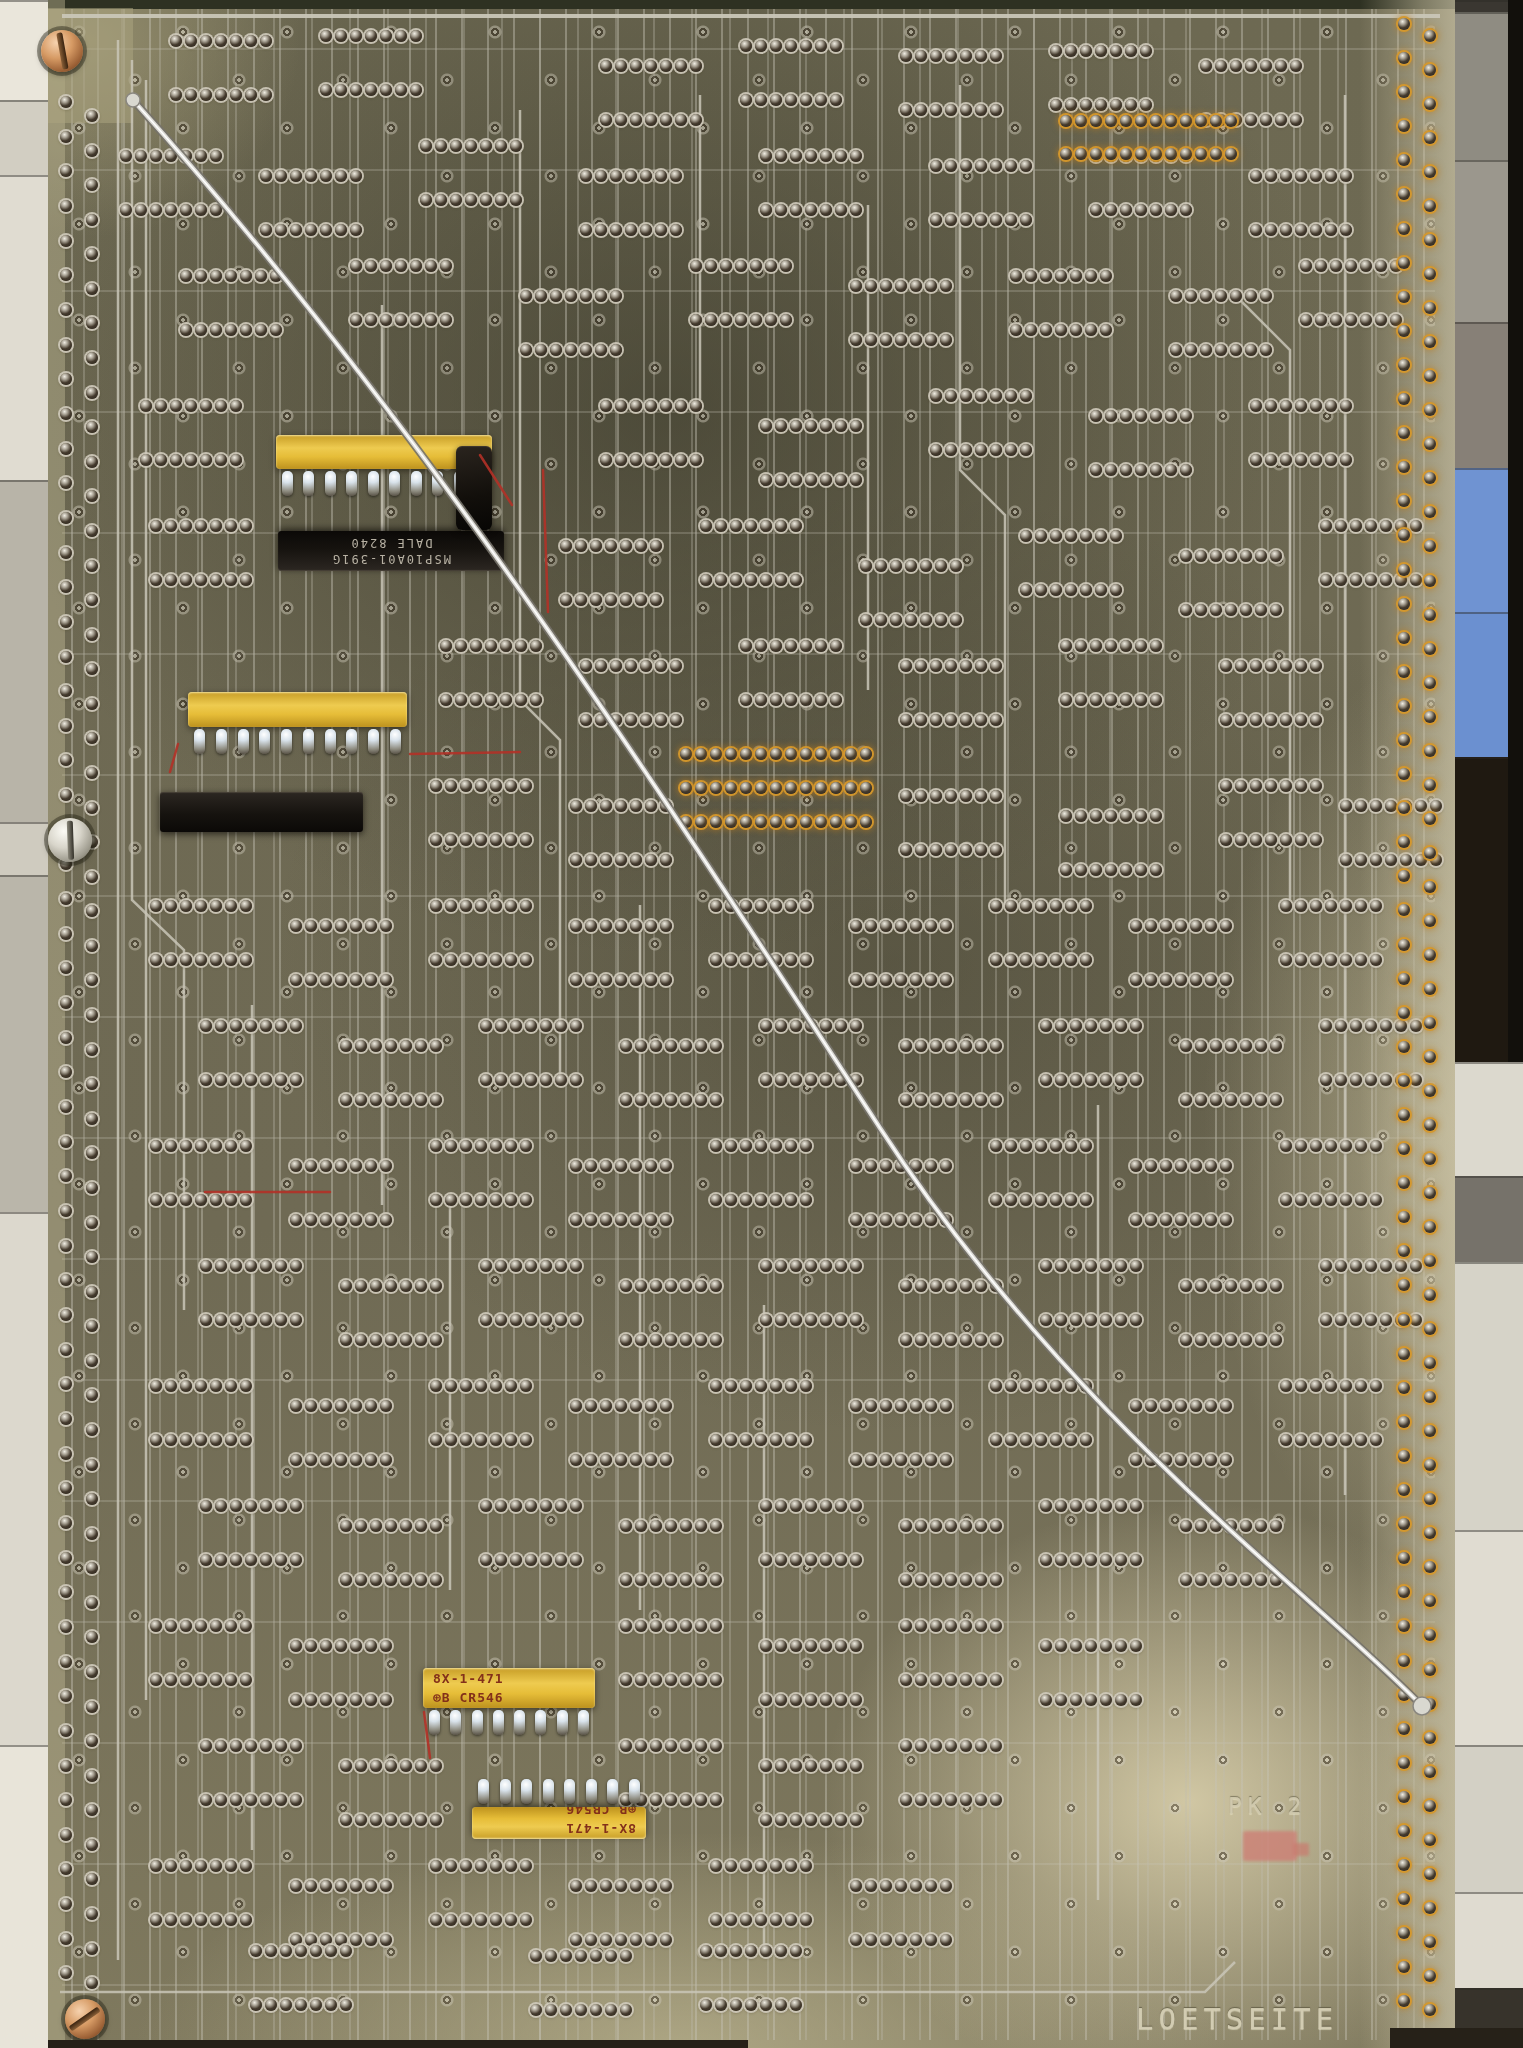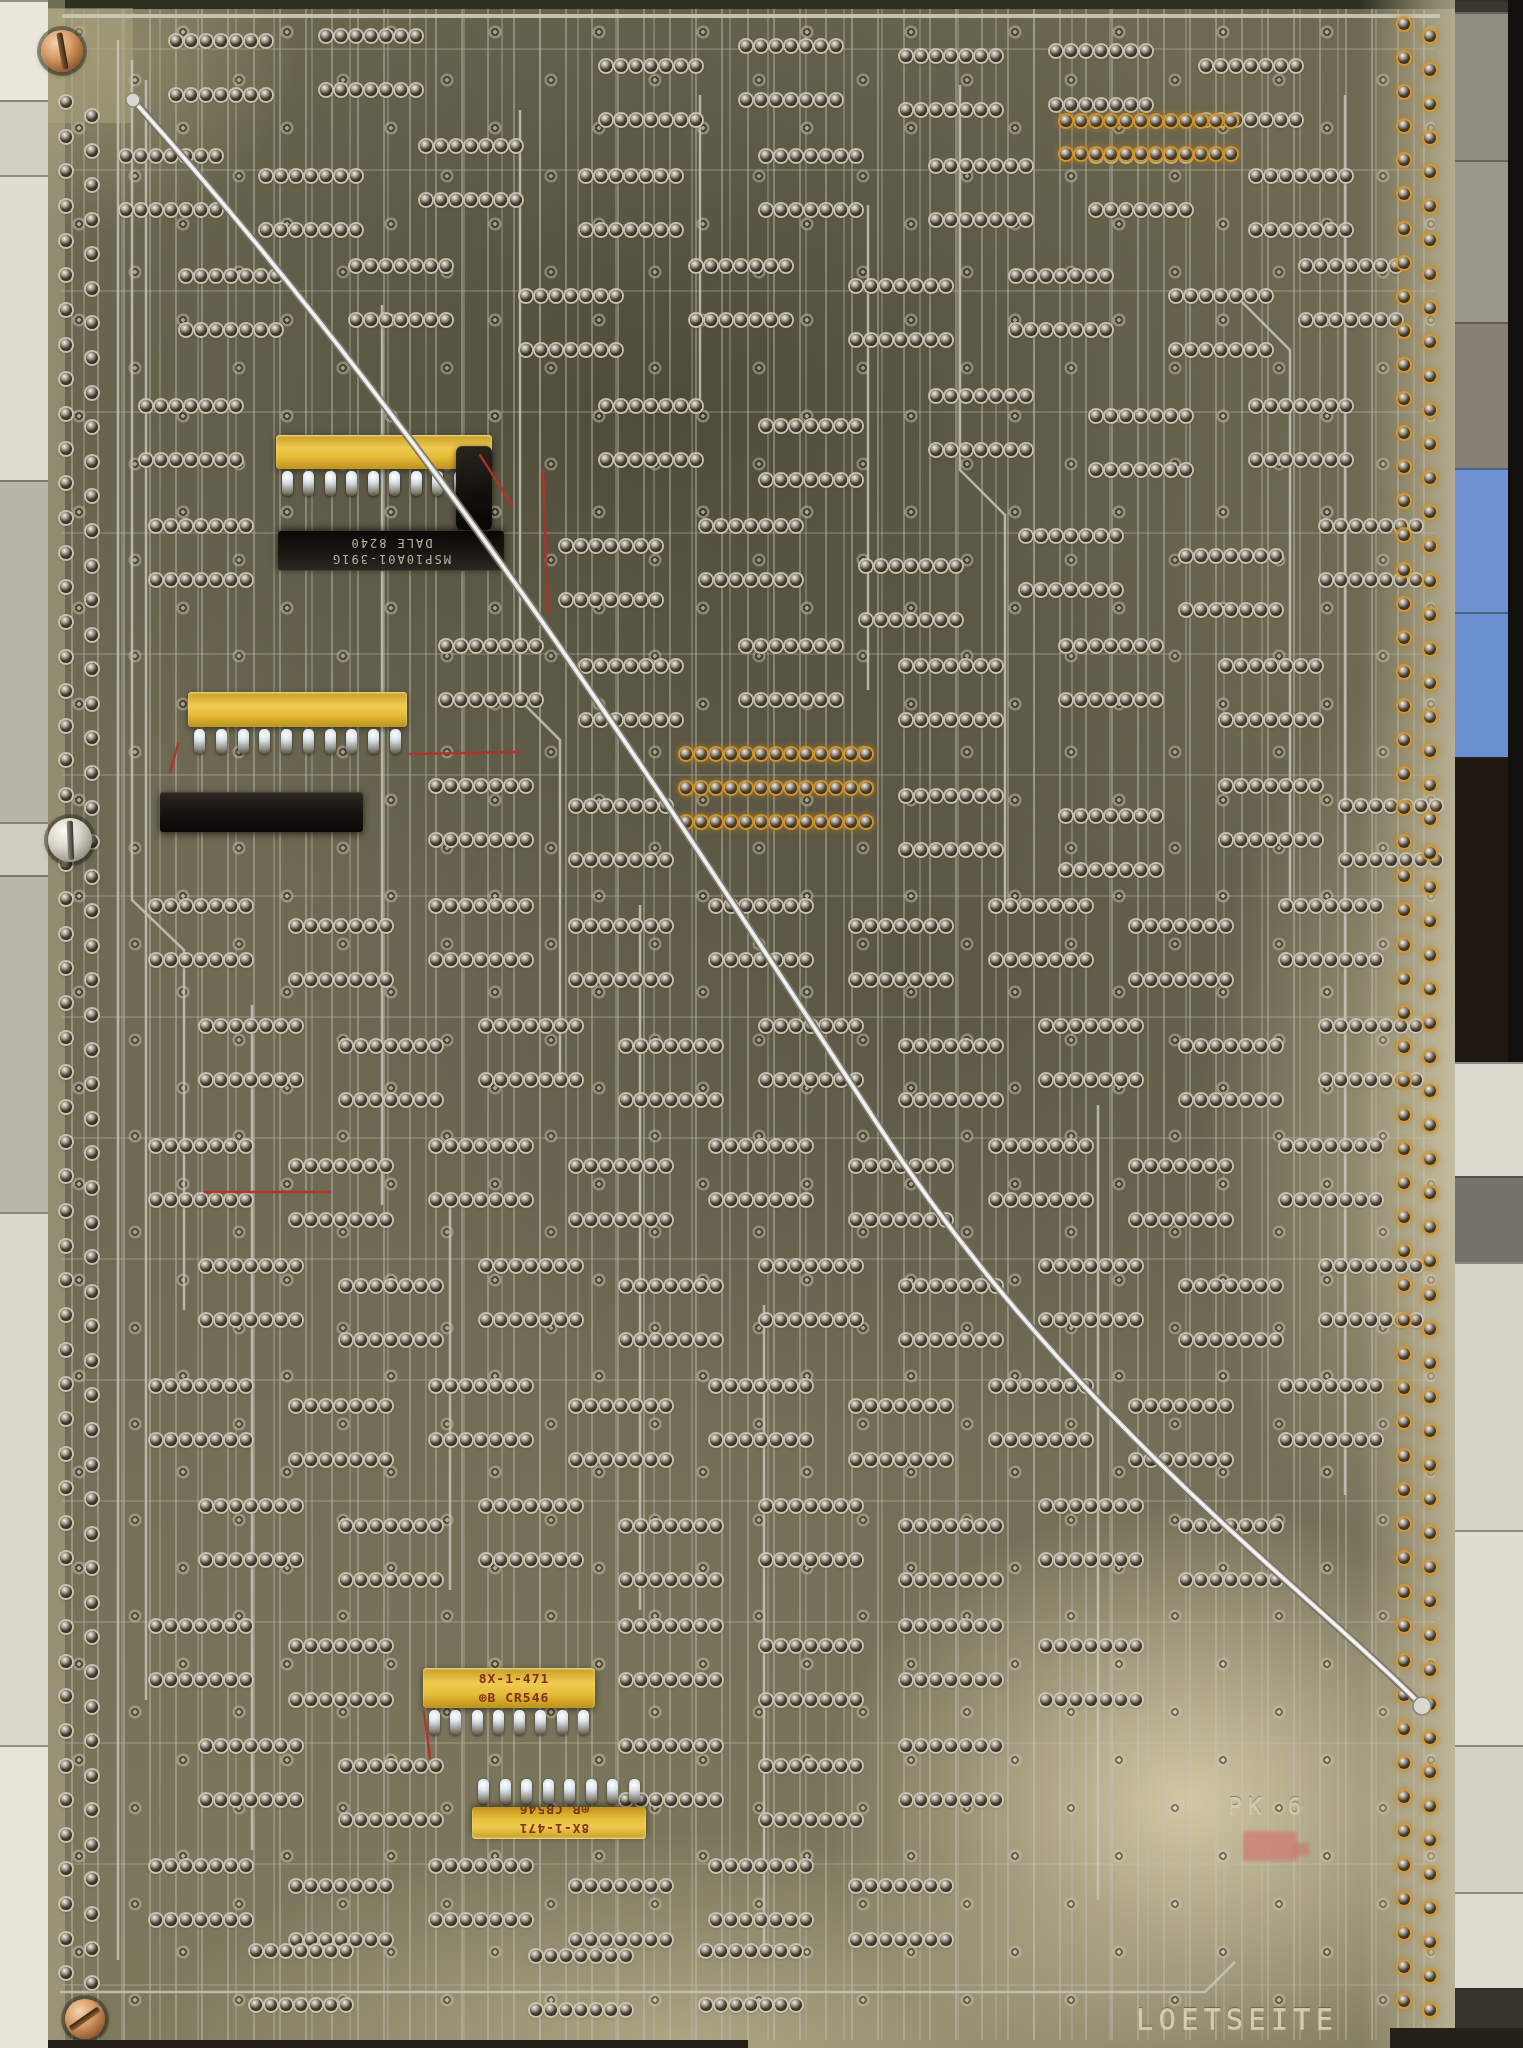--- a/index.html
+++ b/index.html
@@ -49,21 +49,21 @@
   
   .pinrow{position:absolute;display:flex;justify-content:space-between;}
   .pin{width:11px;height:25px;border-radius:5px;flex:none;
     background:radial-gradient(circle at 45% 22%, #ffffff 0%, #d8e2ea 30%, #8e8c80 72%, #4f483d 100%);
     box-shadow:0 1px 3px rgba(0,0,0,.55);}
   
   .rn{position:absolute;border-radius:4px;overflow:hidden;
     background:linear-gradient(180deg,#c79d26 0%,#eecb50 38%,#e6bd38 64%,#bd921e 100%);
     box-shadow:0 2px 6px rgba(18,14,4,.55), inset 0 1px 2px rgba(255,242,185,.8);}
   .rn .lbl{font:bold 13px "DejaVu Sans Mono",monospace;color:#83301a;line-height:1.2;
-    padding:3px 0 0 10px;letter-spacing:1px;white-space:nowrap;text-align:center;}
+    padding:3px 0 0 10px;letter-spacing:1px;white-space:nowrap;}
   .dip{position:absolute;border-radius:3px;display:flex;flex-direction:column;justify-content:center;
     background:linear-gradient(180deg,#2c2722,#16130f 55%,#0b0907);
     box-shadow:0 2px 7px rgba(8,6,3,.65), inset 0 1px 1px rgba(125,115,98,.35);}
   .dip .lbl{font:12px "DejaVu Sans Mono",monospace;color:#b7b1a3;letter-spacing:2px;
     text-align:center;line-height:1.35;white-space:nowrap;}
   .flip{transform:rotate(180deg);}
   .blk{position:absolute;border-radius:6px;
     background:linear-gradient(170deg,#2a241e,#120f0b 60%,#070604);
     box-shadow:0 2px 6px rgba(8,6,3,.6), inset 0 1px 1px rgba(120,110,95,.3);}
   
@@ -2705,21 +2705,21 @@
         <div class="slot" style="transform: rotate(80deg);"></div>
       </div>
       <div class="screw silver" style="left: 48px; top: 818px; width: 44px; height: 44px;">
         <div class="slot" style="transform: rotate(88deg);"></div>
       </div>
       <div class="screw copper" style="left: 65px; top: 1999px; width: 40px; height: 40px;">
         <div class="slot" style="transform: rotate(-35deg);"></div>
       </div>
     </div>
 
-  <div class="etch" id="etch-pk" style="left:1228px;top:1793px;font-size:23px;letter-spacing:6px;opacity:.8;">PK 6</div>
+  <div class="etch" id="etch-pk" style="left:1228px;top:1793px;font-size:23px;letter-spacing:6px;opacity:.8;">PK 2</div>
   <div class="etch" id="etch-loetseite" style="left:1136px;top:2002px;font-size:29px;letter-spacing:5px;">LOETSEITE</div>
   <div id="mark-red"></div>
   <div id="mark-red2"></div>
 
   <svg id="wire-svg" width="1523" height="2048">
       <polyline points="543,470 548,612" class="redwire"></polyline>
       <polyline points="480,455 512,505" class="redwire"></polyline>
       <polyline points="178,744 170,772" class="redwire"></polyline>
       <polyline points="410,754 520,752" class="redwire"></polyline>
       <polyline points="424,1712 430,1758" class="redwire"></polyline>

